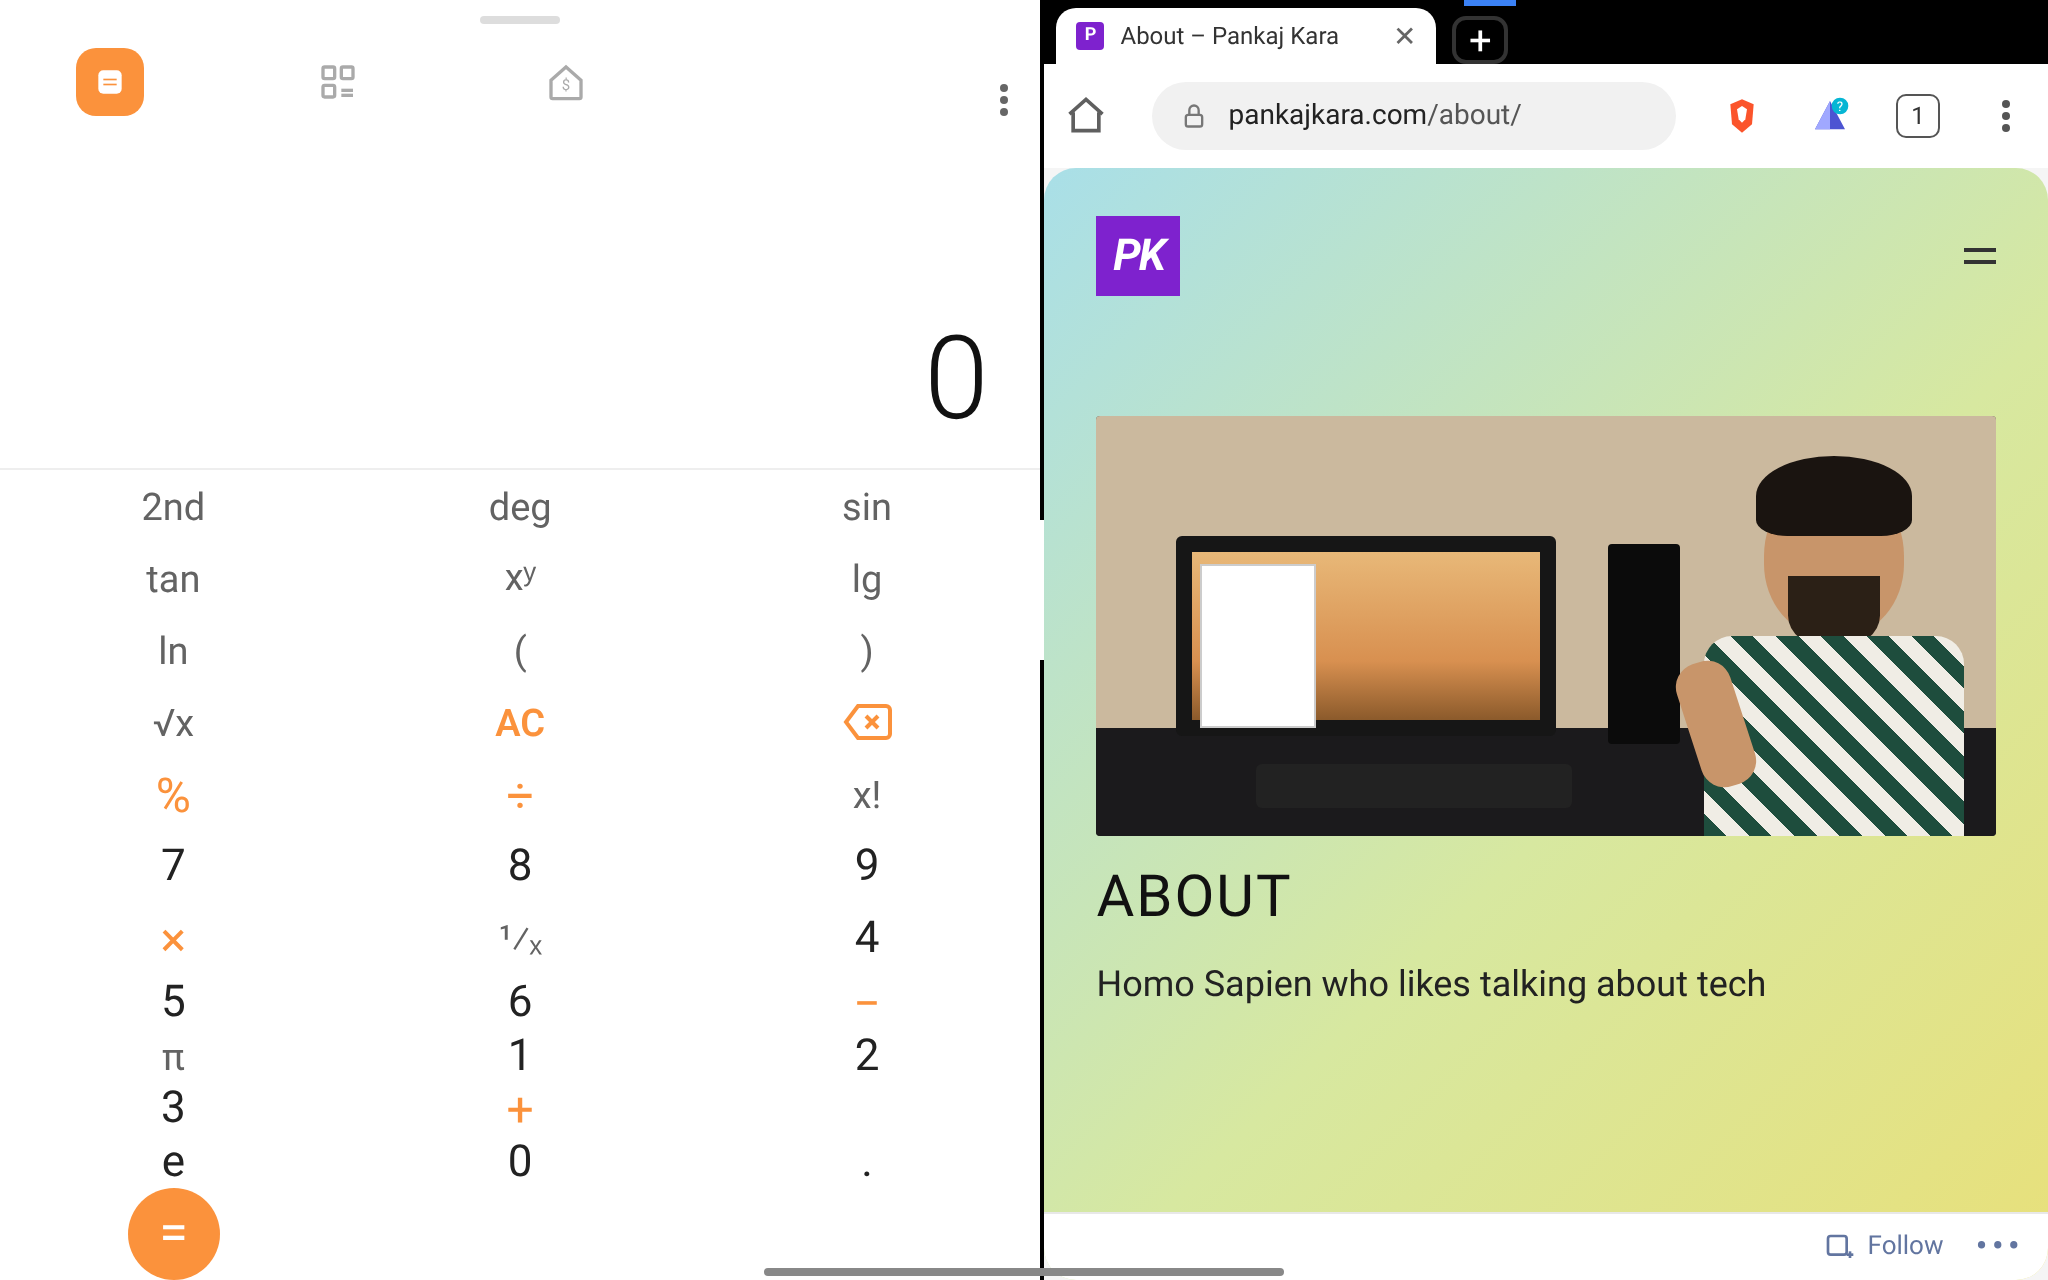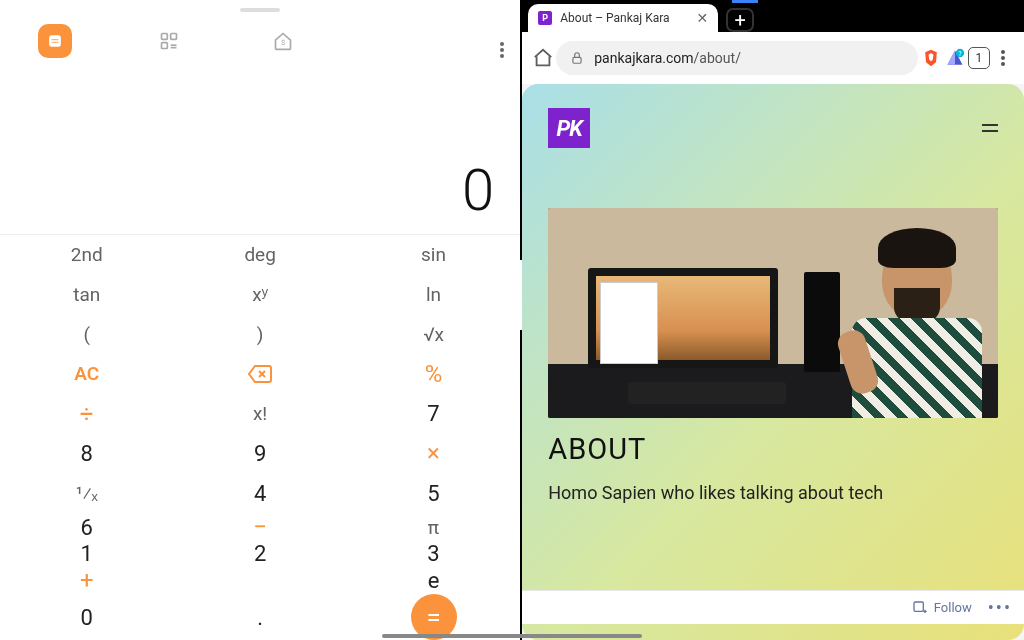--- a/index.html
+++ b/index.html
@@ -26,21 +26,21 @@
 
   
   .browser-pane { width:49%; height:100%; background:#f5f5f5; display:flex; flex-direction:column; position:relative; }
   .tabstrip { background:#000; height:32px; display:flex; align-items:flex-end; padding-left:6px; }
   .tab { background:#fff; height:28px; border-radius:10px 10px 0 0; display:flex; align-items:center; gap:8px; padding:0 10px; font-size:12px; color:#333; min-width:190px; }
   .tab .favicon { width:14px; height:14px; background:#7e22ce; color:#fff; font-size:9px; font-weight:bold; display:flex; align-items:center; justify-content:center; border-radius:2px; }
   .tab-close { color:#666; font-size:14px; margin-left:auto; cursor:pointer; }
   .newtab { color:#fff; font-size:20px; width:28px; height:24px; display:flex; align-items:center; justify-content:center; margin-left:8px; cursor:pointer; border:2px solid #333; border-radius:7px; }
   .tab-accent { width:26px; height:3px; background:#3b82f6; position:absolute; top:0; left:210px; }
 
-  .urlbar-row { background:#fff; height:52px; display:flex; align-items:center; padding:0 10px; gap:2px; }
+  .urlbar-row { background:#fff; height:52px; display:flex; align-items:center; padding:0 10px; gap:22px; }
   .url-icon { width:22px; height:22px; display:flex; align-items:center; justify-content:center; color:#5f5f5f; cursor:pointer; }
   .urlfield { flex:1 1 auto; background:#f1f1f1; border-radius:18px; height:34px; display:flex; align-items:center; padding:0 14px; gap:10px; font-size:14px; color:#555; }
   .urlfield .host { color:#222; }
   .brave-ico { width:20px; height:20px; }
   .tabcount { width:22px; height:22px; border:1.5px solid #555; border-radius:5px; display:flex; align-items:center; justify-content:center; font-size:12px; color:#333; }
 
   .page { flex:1 1 auto; background:linear-gradient(135deg,#a9dfe8 0%,#d7e8a0 55%,#e8e07a 100%); overflow:auto; position:relative;border-radius:16px; }
   .page-inner { padding:24px 26px; }
   .site-header { display:flex; justify-content:space-between; align-items:center; margin-bottom:60px; }
   .site-logo { width:42px; height:40px; background:#7e22ce; color:#fff; font-weight:bold; font-style:italic; font-size:22px; display:flex; align-items:center; justify-content:center; letter-spacing:-1px; }
@@ -56,21 +56,21 @@
   .person { position:absolute; right:6px; bottom:0; width:150px; height:180px; }
   .person-head { width:70px; height:80px; background:#c8956a; border-radius:50% 50% 45% 45%; margin:0 auto; position:relative; }
   .person-hair { position:absolute; top:-10px; left:-4px; right:-4px; height:40px; background:#1a1410; border-radius:50% 50% 20% 20%; }
   .person-beard { position:absolute; bottom:-6px; left:12px; right:12px; height:36px; background:#2b2016; border-radius:0 0 45% 45%; }
   .person-body { width:130px; height:100px; background:repeating-linear-gradient(45deg,#1e4d3d,#1e4d3d 8px,#f0ede5 8px,#f0ede5 16px); margin:0 auto; border-radius:14px 14px 0 0; position:relative; }
   .person-arm { position:absolute; top:12px; left:-8px; width:28px; height:64px; background:#c8956a; border-radius:12px; transform:rotate(-18deg); }
   .pc-tower { position:absolute; right:158px; bottom:46px; width:36px; height:100px; background:#0b0b0b; border-radius:2px; }
   .about-title { font-size:29px; font-weight:400; margin:14px 0 16px 0; letter-spacing:1px; color:#111; }
   .about-tag { font-size:18px; color:#222; }
 
-  .page-footer { position:absolute; bottom:16px; left:0; right:0; height:34px; background:#fff; display:flex; align-items:center; justify-content:flex-end; padding:0 12px; gap:16px; font-size:13px; color:#6275a0; border-top:1px solid #e8e8e8; }
+  .page-footer { position:absolute; bottom:0; left:0; right:0; height:34px; background:#fff; display:flex; align-items:center; justify-content:flex-end; padding:0 12px; gap:16px; font-size:13px; color:#6275a0; border-top:1px solid #e8e8e8; }
   .follow-btn { display:flex; align-items:center; gap:6px; cursor:pointer; }
   .ellipsis-btn { color:#6275a0; font-size:18px; letter-spacing:2px; cursor:pointer; }
   .follow-ico { width:16px; height:16px; fill:#6275a0; }
 
   .home-indicator { position:absolute; bottom:2px; left:50%; transform:translateX(-50%); width:260px; height:4px; background:#888; border-radius:3px; }
 </style>
 </head>
 <body>
 
 <div class="screen">
@@ -111,20 +111,21 @@
     <div class="calc-display">0</div>
     <div class="calc-divider"></div>
     <div class="calc-grid">
 
       <div class="key">2nd</div>
       <div class="key">deg</div>
       <div class="key">sin</div>
       <div class="key">tan</div>
 
       <div class="key">xʸ</div>
+      <div class="key">lg</div>
       <div class="key">ln</div>
       <div class="key">(</div>
       <div class="key">)</div>
 
       <div class="key">√x</div>
       <div class="key orange" style="font-weight:600;">AC</div>
       <div class="key orange">
         <svg width="26" height="20" viewBox="0 0 26 20" fill="none" stroke="#fb923c" stroke-width="2">
             <path d="M8 2h14a2 2 0 012 2v12a2 2 0 01-2 2H8l-6-8z"></path>
             <line x1="12" y1="7" x2="18" y2="13"></line>

